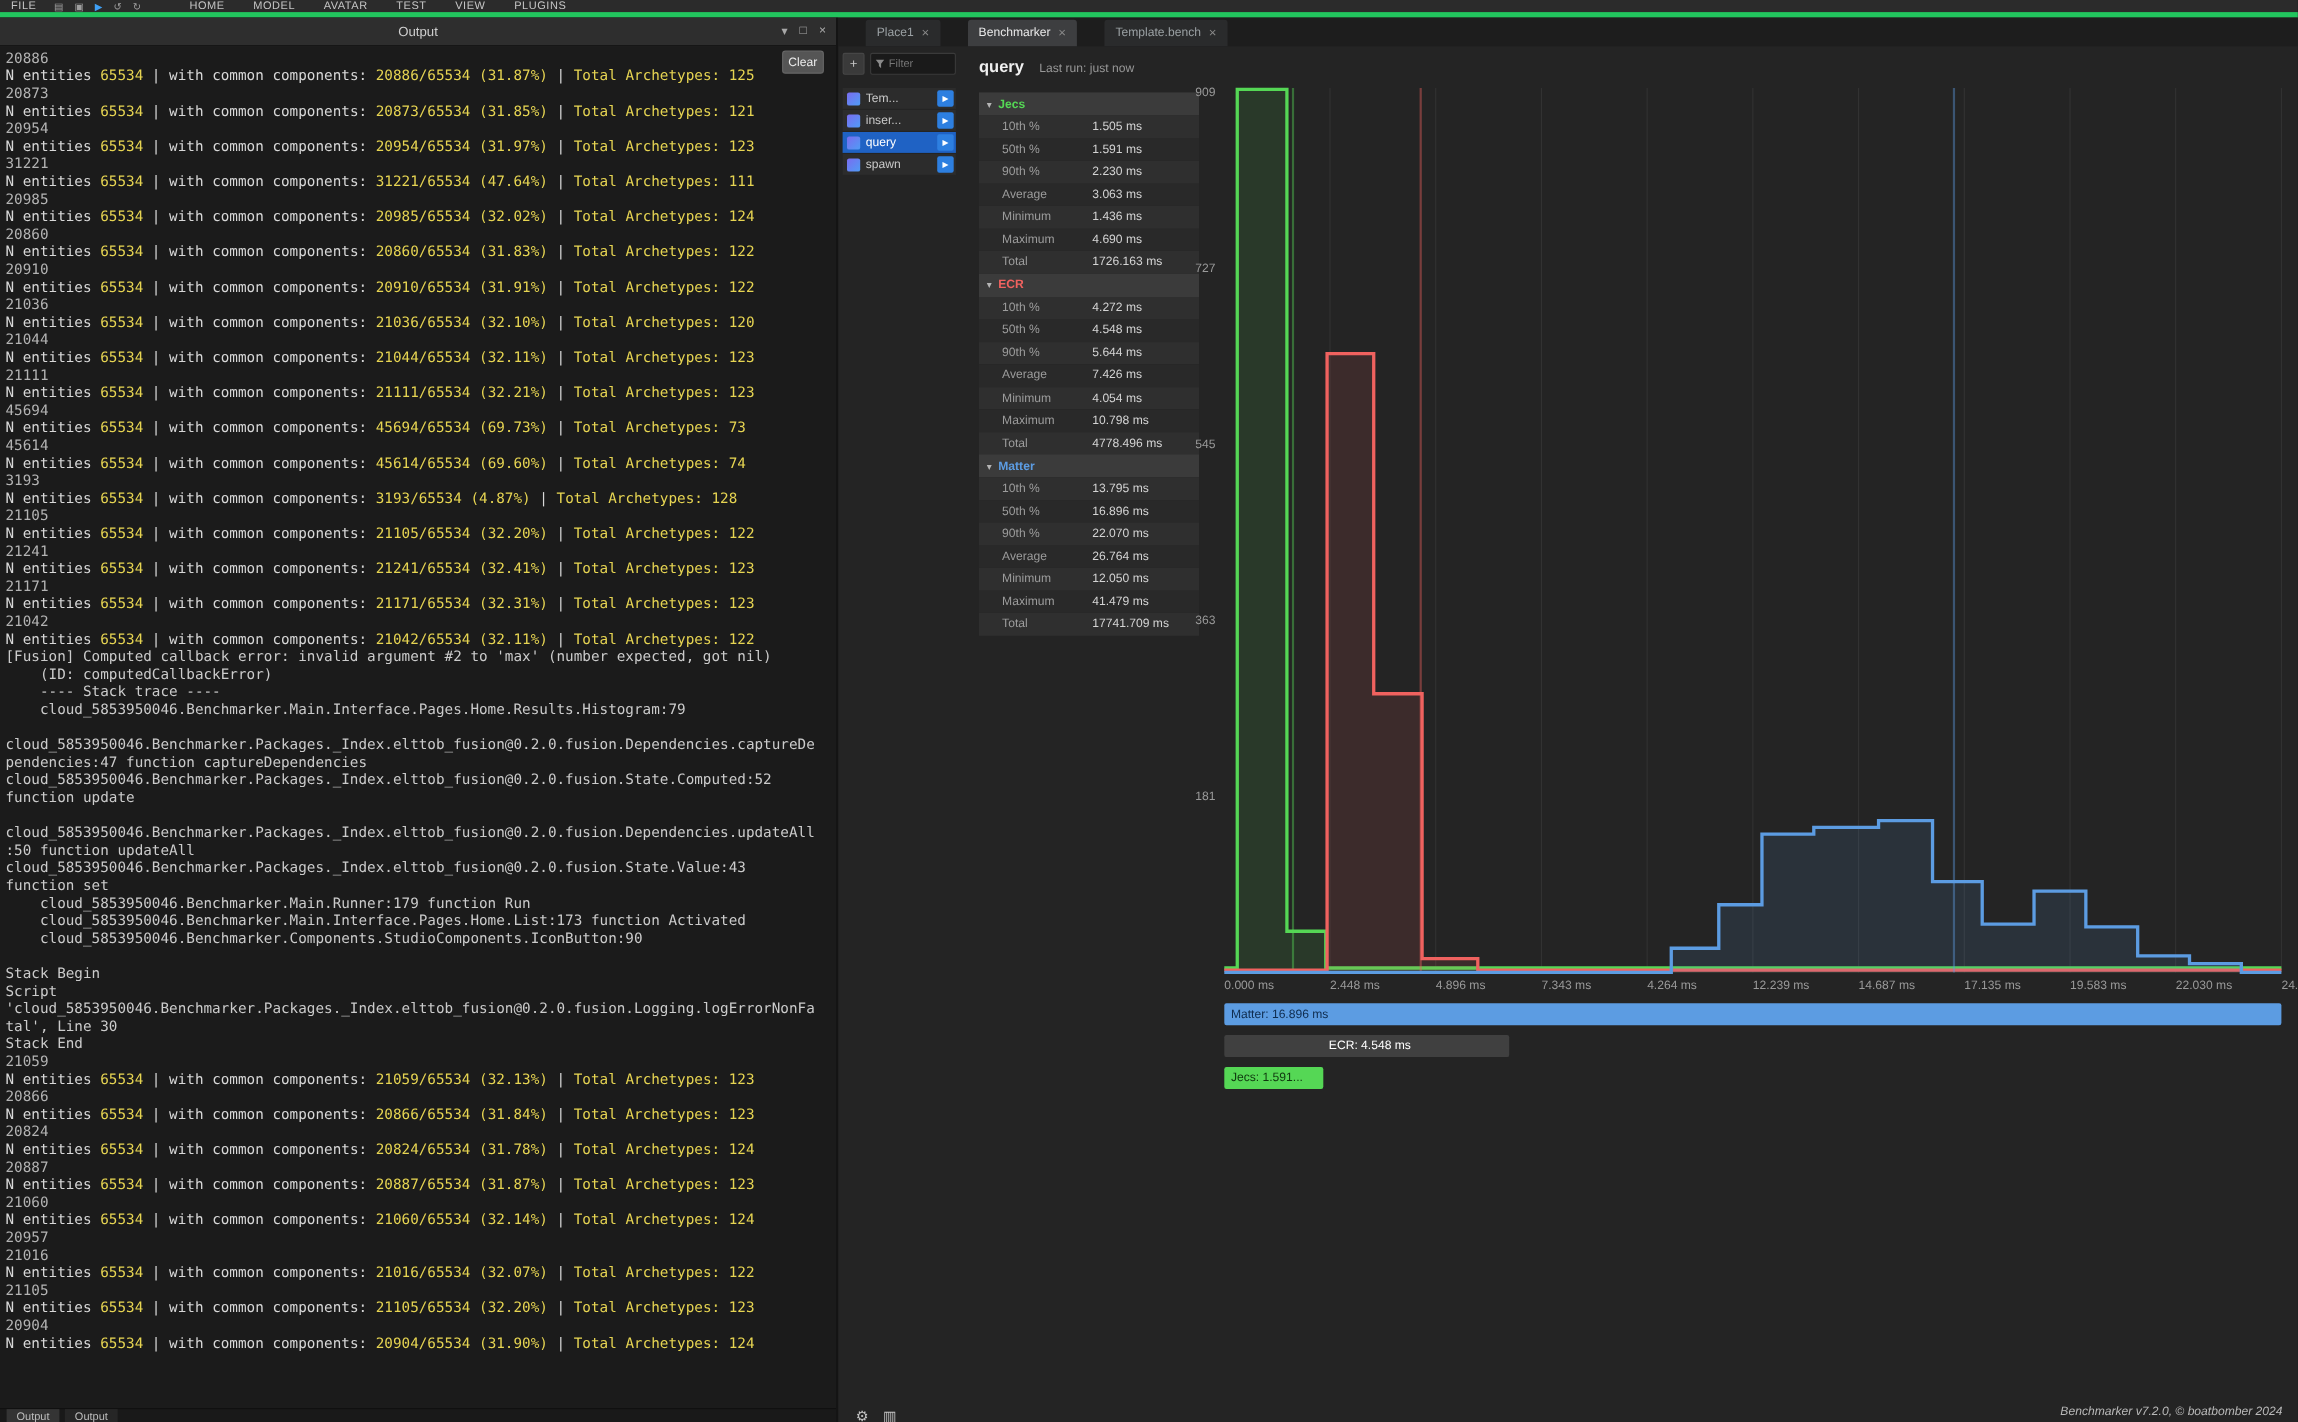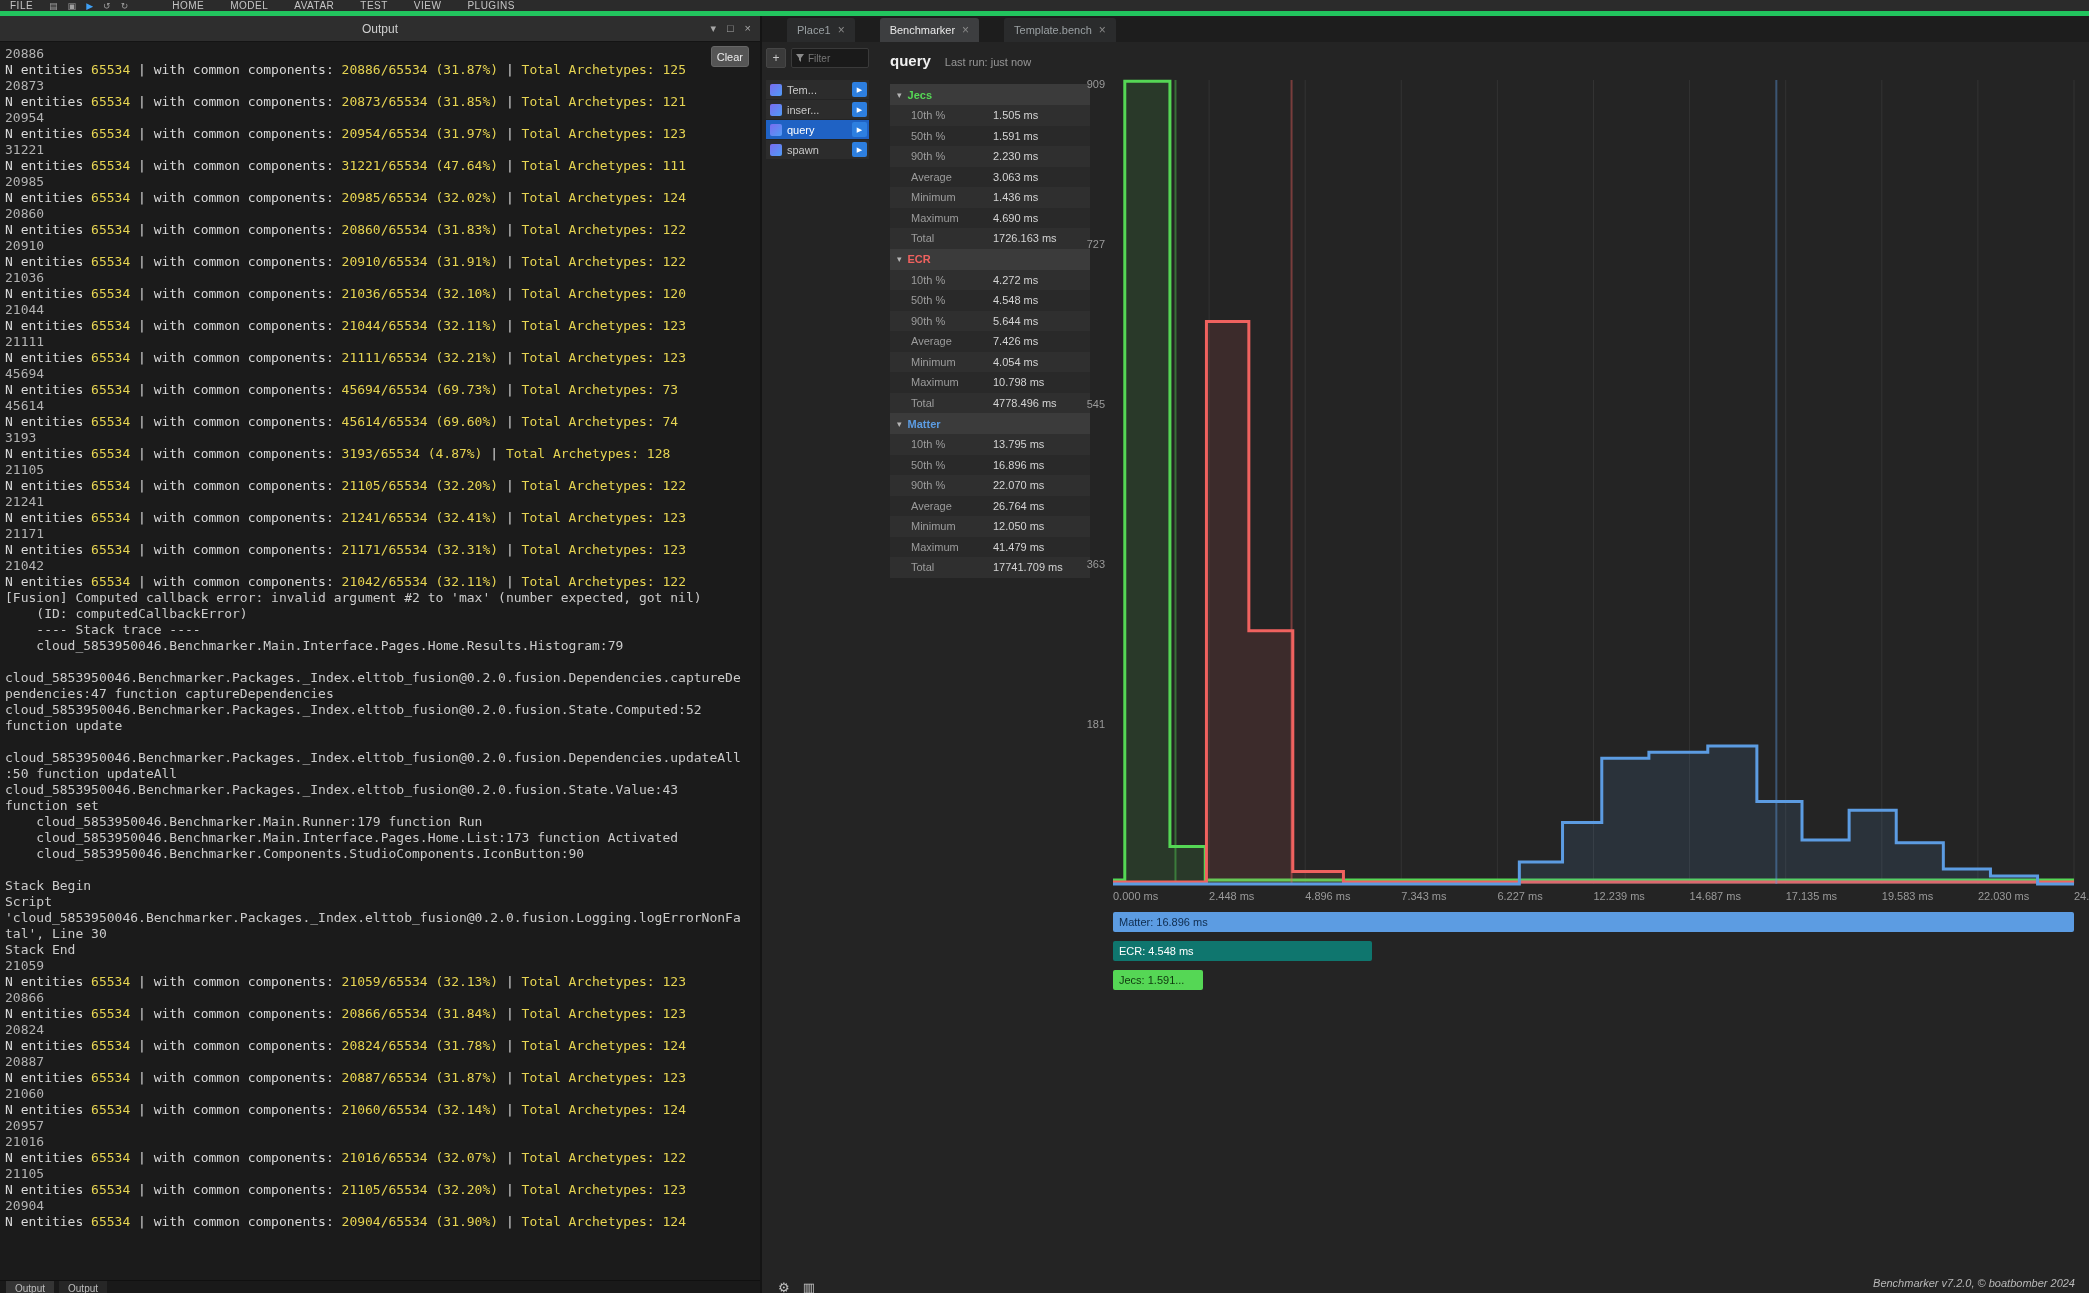--- a/index.html
+++ b/index.html
@@ -369,37 +369,37 @@
         <line x1="178.5533131791813" y1="0" x2="178.5533131791813" y2="804" stroke="#f0625f" stroke-opacity="0.42" stroke-width="2"></line>
         <path d="M0 802 L93.43818939455836 802 L93.43818939455836 241.3967213114754 L135.83871231309746 241.3967213114754 L135.83871231309746 550.6950819672131 L179.80962496936024 550.6950819672131 L179.80962496936024 791.4557377049181 L230.4546940109486 791.4557377049181 L230.4546940109486 802 L961 802" fill="none" stroke="#f0625f" stroke-width="3" stroke-linejoin="miter"></path>
         <path d="M0 804 L406.33834463599965 804 L406.33834463599965 782.0327868852459 L449.52406242340055 782.0327868852459 L449.52406242340055 742.4918032786885 L488.78380586649234 742.4918032786885 L488.78380586649234 678.3475409836066 L535.8954979982024 678.3475409836066 L535.8954979982024 672.1967213114754 L594.78511316284 672.1967213114754 L594.78511316284 666.0459016393443 L643.8597924667047 666.0459016393443 L643.8597924667047 721.4032786885246 L689.0084974262603 721.4032786885246 L689.0084974262603 760.0655737704918 L736.1201895579703 760.0655737704918 L736.1201895579703 730.1901639344262 L783.2318816896804 730.1901639344262 L783.2318816896804 762.7016393442623 L830.3435738213906 762.7016393442623 L830.3435738213906 789.0622950819672 L877.4552659531007 789.0622950819672 L877.4552659531007 796.0918032786885 L924.5669580848108 796.0918032786885 L924.5669580848108 804 L961 804 L961 804 L0 804 Z" fill="#5c9ce2" fill-opacity="0.12"></path>
         <line x1="663.3326252144783" y1="0" x2="663.3326252144783" y2="804" stroke="#5c9ce2" stroke-opacity="0.42" stroke-width="2"></line>
         <path d="M0 804 L406.33834463599965 804 L406.33834463599965 782.0327868852459 L449.52406242340055 782.0327868852459 L449.52406242340055 742.4918032786885 L488.78380586649234 742.4918032786885 L488.78380586649234 678.3475409836066 L535.8954979982024 678.3475409836066 L535.8954979982024 672.1967213114754 L594.78511316284 672.1967213114754 L594.78511316284 666.0459016393443 L643.8597924667047 666.0459016393443 L643.8597924667047 721.4032786885246 L689.0084974262603 721.4032786885246 L689.0084974262603 760.0655737704918 L736.1201895579703 760.0655737704918 L736.1201895579703 730.1901639344262 L783.2318816896804 730.1901639344262 L783.2318816896804 762.7016393442623 L830.3435738213906 762.7016393442623 L830.3435738213906 789.0622950819672 L877.4552659531007 789.0622950819672 L877.4552659531007 796.0918032786885 L924.5669580848108 796.0918032786885 L924.5669580848108 804 L961 804" fill="none" stroke="#5c9ce2" stroke-width="3" stroke-linejoin="miter"></path>
       </svg>
   <span class="x-tick" style="left: 0px;">0.000 ms</span>
       <span class="x-tick" style="left: 96.1079px;">2.448 ms</span>
       <span class="x-tick" style="left: 192.216px;">4.896 ms</span>
       <span class="x-tick" style="left: 288.284px;">7.343 ms</span>
-      <span class="x-tick" style="left: 384.392px;">6.227 ms</span>
+      <span class="x-tick" style="left: 384.392px;">4.264 ms</span>
       <span class="x-tick" style="left: 480.5px;">12.239 ms</span>
       <span class="x-tick" style="left: 576.608px;">14.687 ms</span>
       <span class="x-tick" style="left: 672.716px; text-align: center;">17.135 ms</span>
       <span class="x-tick" style="left: 768.824px;">19.583 ms</span>
       <span class="x-tick" style="left: 864.892px;">22.030 ms</span>
       <span class="x-tick" style="left: 961px;">24.478 ms</span>
       <span class="y-tick" style="top: 637.957px;">181</span>
       <span class="y-tick" style="top: 478.036px;">363</span>
       <span class="y-tick" style="top: 318.115px;">545</span>
       <span class="y-tick" style="top: 158.193px;">727</span>
       <span class="y-tick" style="top: -1.72787px;">909</span>
     </div>
 
   <div class="legend" id="legend">
       <div class="legend-bar" style="width: 961px; background: rgb(92, 156, 226); color: rgb(15, 44, 78);">Matter: 16.896 ms</div>
-      <div class="legend-bar" style="width: 258.678px; background: #0f766e; color: rgb(255, 255, 255);">ECR: 4.548 ms</div>
+      <div class="legend-bar" style="width: 258.678px; background: #404040; color: rgb(255, 255, 255); text-align: center;">ECR: 4.548 ms</div>
       <div class="legend-bar" style="width: 90.4919px; background: rgb(85, 215, 85); color: rgb(16, 56, 15);">Jecs: 1.591...</div>
     </div>
 
   <div class="panel-bottom-icons">
     <span>⚙</span>
     <span>▥</span>
   </div>
 
   <div class="bench-footer">Benchmarker v7.2.0, © boatbomber 2024</div>
 </div>

